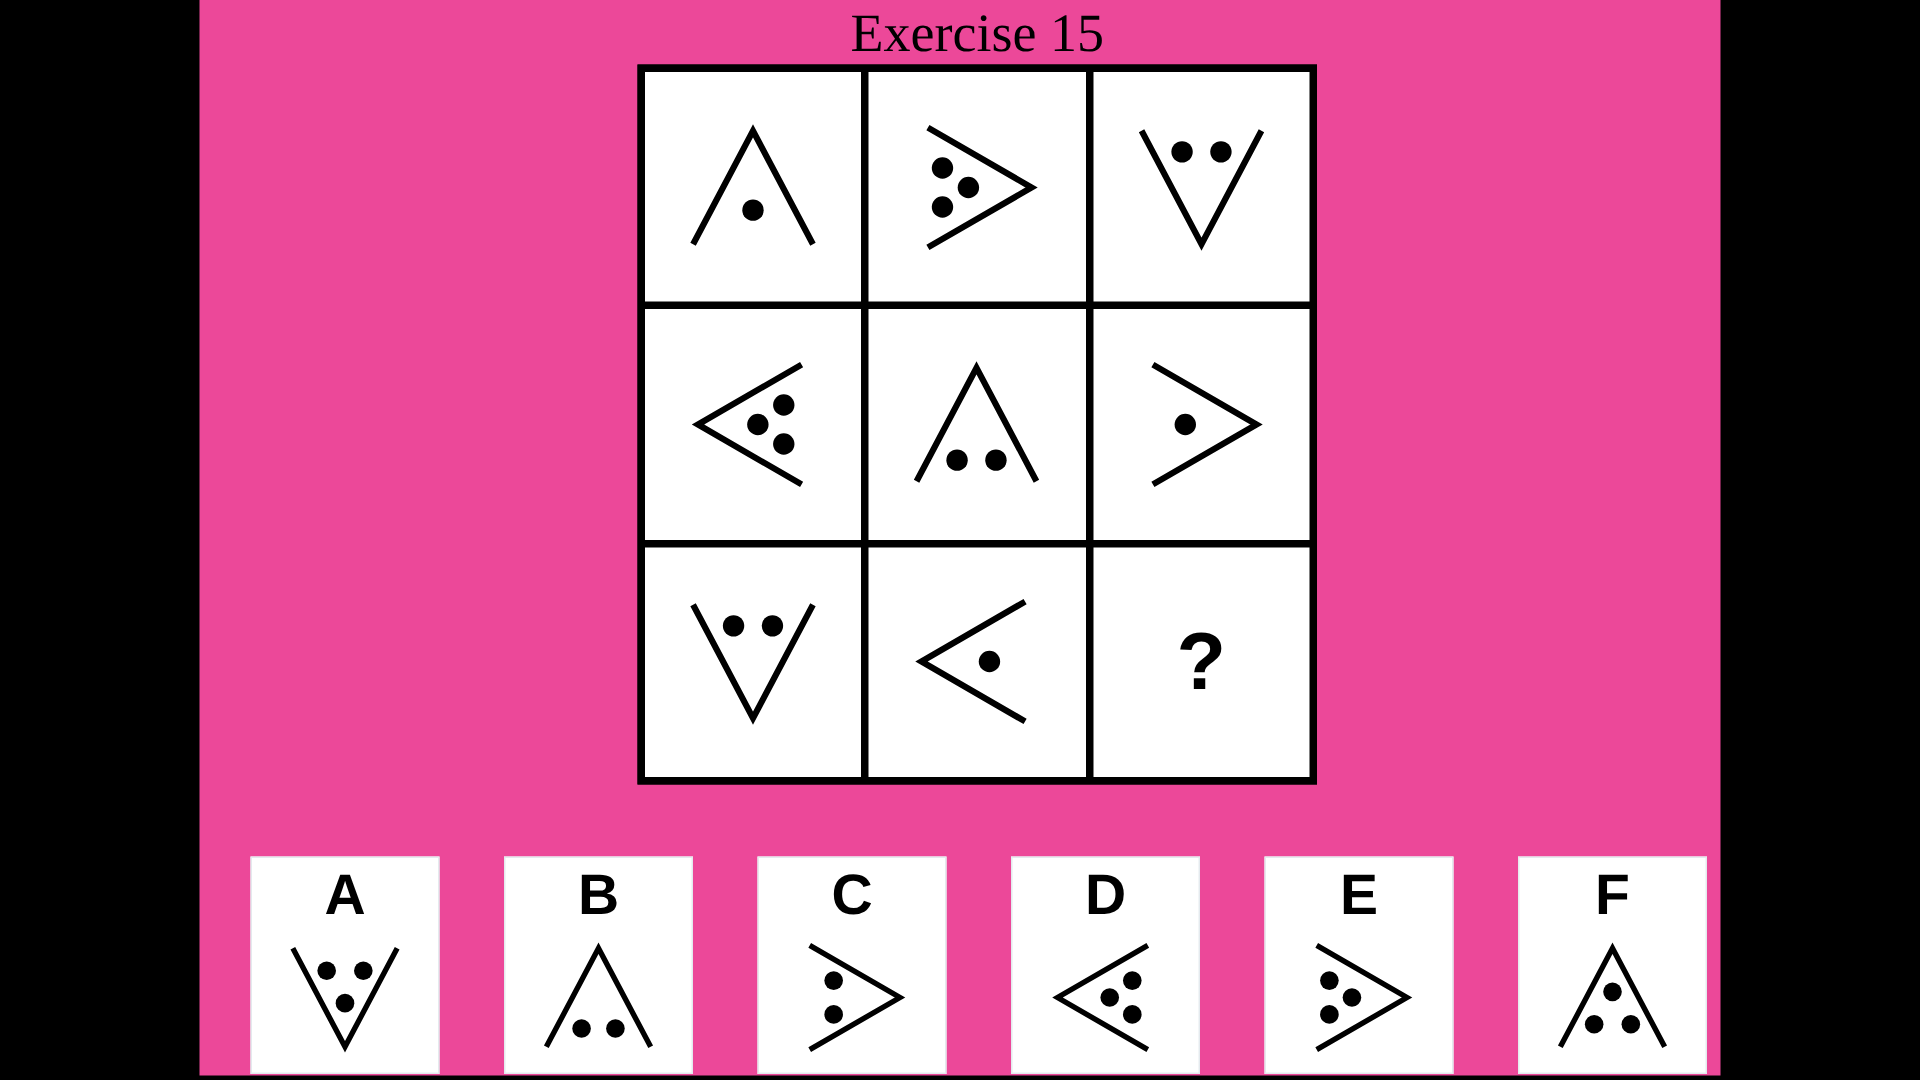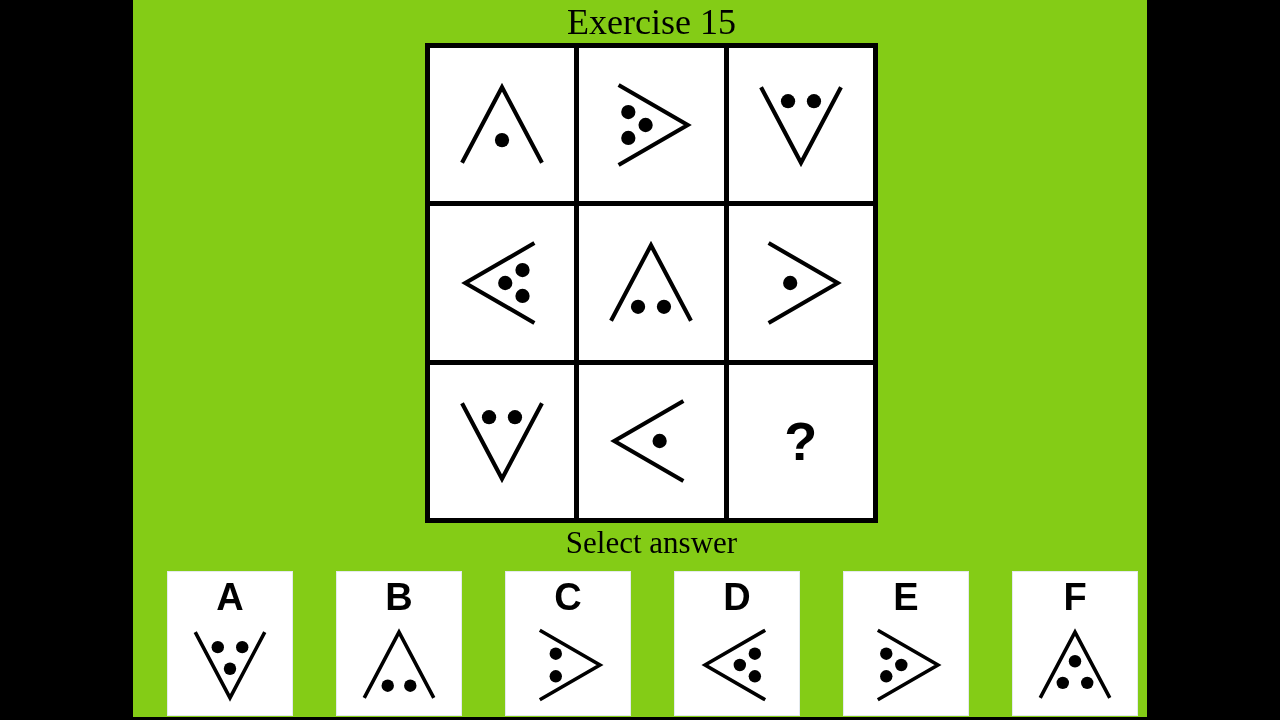--- a/index.html
+++ b/index.html
@@ -6,21 +6,21 @@
   html, body { width: 1280px; height: 720px; overflow: hidden; }
   body {
     background: #000;
     font-family: "Liberation Sans", sans-serif;
     position: relative;
   }
   .stage {
     position: absolute;
     left: 133px; top: 0;
     width: 1014px; height: 717px;
-    background: #84cc16;
+    background: #ec4899;
   }
   .title {
     position: absolute;
     left: 292px; top: 0;
     width: 453px; height: 43px;
     text-align: center;
     font-family: "Liberation Serif", serif;
     font-size: 36px;
     line-height: 44px;
     color: #000;
@@ -146,21 +146,20 @@
       <div class="cell">
         <svg width="108" height="108" viewBox="0 0 100 100">
           <polyline points="80,13 16,50 80,87" fill="none" stroke="#000000" stroke-width="3.8"></polyline>
           <circle cx="58" cy="50" r="6.6" fill="#000000"></circle>
         </svg>
       </div>
       <div class="cell">
         <span class="question-mark">?</span>
       </div>
     </div>
-  <div class="select-label">Select answer</div>
   <div class="options-row" id="options-row">
       <div class="answer-card" style="left: 34px;">
         <div class="answer-letter">A</div>
         <svg width="94" height="94" viewBox="0 0 100 100">
           <polyline points="13,15 50,85 87,15" fill="none" stroke="#000000" stroke-width="3.8"></polyline>
           <circle cx="37" cy="31" r="6.6" fill="#000000"></circle>
           <circle cx="63" cy="31" r="6.6" fill="#000000"></circle>
           <circle cx="50" cy="54" r="6.6" fill="#000000"></circle>
         </svg>
       </div>

